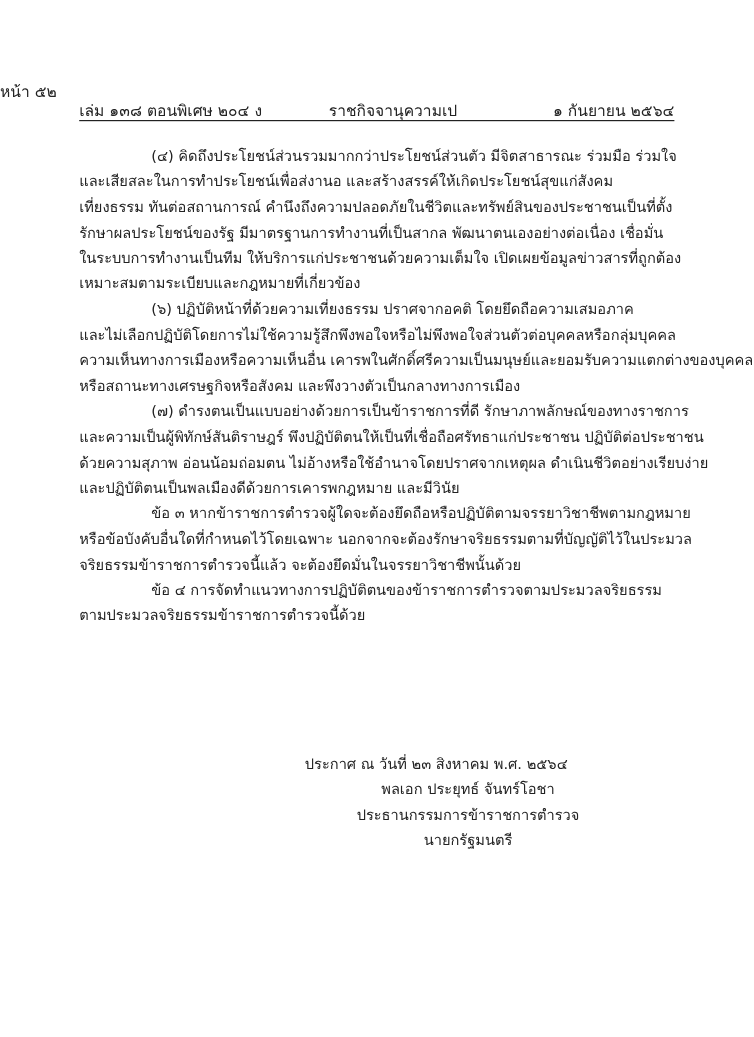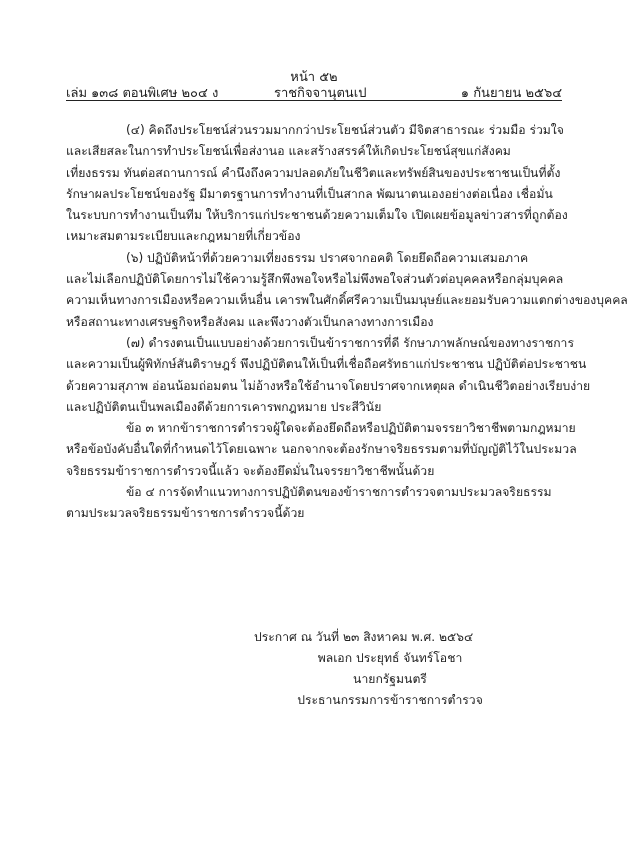--- a/index.html
+++ b/index.html
@@ -8,21 +8,21 @@
     }
     body {
       width: 628px; height: 864px;
       position: relative;
       overflow: hidden;
       font-family: "DejaVu Sans", "Liberation Sans", sans-serif;
       color: #222;
     }
     .page-number {
       position: absolute; top: 66px; left: 0; width: 628px;
-      text-align: center; font-size: 13px;
+      text-align: left; font-size: 13px;
     }
     .header-line {
       position: absolute; top: 82px; left: 66px; width: 496px;
       font-size: 13px; height: 18px;
     }
     .header-line span { position: absolute; top: 0; white-space: nowrap; }
     .hl-vol { left: 0; }
     .hl-gazette { left: 208px; }
     .hl-date { right: 0; margin-left: 44px; }
     .rule {
@@ -42,21 +42,21 @@
     }
     .signature .sig-date { text-align: left; padding-left: 14px; }
   </style>
 </head>
 <body>
 
 <div class="page-number">หน้า ๕๒</div>
 
 <div class="header-line">
   <span class="hl-vol">เล่ม ๑๓๘ ตอนพิเศษ ๒๐๔ ง</span>
-  <span class="hl-gazette">ราชกิจจานุตนเป</span>
+  <span class="hl-gazette">ราชกิจจานุความเป</span>
   <span class="hl-date">๑ กันยายน ๒๕๖๔</span>
 </div>
 
 <div class="rule"></div>
 
 <div class="body-text" id="body-container">
     <div class="para">
       <span class="line"><span class="indent"></span><span>(๔) คิดถึงประโยชน์ส่วนรวมมากกว่าประโยชน์ส่วนตัว มีจิตสาธารณะ ร่วมมือ ร่วมใจ</span></span>
       <span class="line"><span>และเสียสละในการทำประโยชน์เพื่อส่งานอ และสร้างสรรค์ให้เกิดประโยชน์สุขแก่สังคม</span></span>
     </div>
@@ -69,33 +69,33 @@
     <div class="para">
       <span class="line"><span class="indent"></span><span>(๖) ปฏิบัติหน้าที่ด้วยความเที่ยงธรรม ปราศจากอคติ โดยยึดถือความเสมอภาค</span></span>
       <span class="line"><span>และไม่เลือกปฏิบัติโดยการไม่ใช้ความรู้สึกพึงพอใจหรือไม่พึงพอใจส่วนตัวต่อบุคคลหรือกลุ่มบุคคล</span></span>
       <span class="line"><span>ความเห็นทางการเมืองหรือความเห็นอื่น เคารพในศักดิ์ศรีความเป็นมนุษย์และยอมรับความแตกต่างของบุคคล</span></span>
       <span class="line"><span>หรือสถานะทางเศรษฐกิจหรือสังคม และพึงวางตัวเป็นกลางทางการเมือง</span></span>
     </div>
     <div class="para">
       <span class="line"><span class="indent"></span><span>(๗) ดำรงตนเป็นแบบอย่างด้วยการเป็นข้าราชการที่ดี รักษาภาพลักษณ์ของทางราชการ</span></span>
       <span class="line"><span>และความเป็นผู้พิทักษ์สันติราษฎร์ พึงปฏิบัติตนให้เป็นที่เชื่อถือศรัทธาแก่ประชาชน ปฏิบัติต่อประชาชน</span></span>
       <span class="line"><span>ด้วยความสุภาพ อ่อนน้อมถ่อมตน ไม่อ้างหรือใช้อำนาจโดยปราศจากเหตุผล ดำเนินชีวิตอย่างเรียบง่าย</span></span>
-      <span class="line"><span>และปฏิบัติตนเป็นพลเมืองดีด้วยการเคารพกฎหมาย ประสีวินัย</span></span>
+      <span class="line"><span>และปฏิบัติตนเป็นพลเมืองดีด้วยการเคารพกฎหมาย และมีวินัย</span></span>
     </div>
     <div class="para">
       <span class="line"><span class="indent"></span><span>ข้อ ๓ หากข้าราชการตำรวจผู้ใดจะต้องยึดถือหรือปฏิบัติตามจรรยาวิชาชีพตามกฎหมาย</span></span>
       <span class="line"><span>หรือข้อบังคับอื่นใดที่กำหนดไว้โดยเฉพาะ นอกจากจะต้องรักษาจริยธรรมตามที่บัญญัติไว้ในประมวล</span></span>
       <span class="line"><span>จริยธรรมข้าราชการตำรวจนี้แล้ว จะต้องยึดมั่นในจรรยาวิชาชีพนั้นด้วย</span></span>
     </div>
     <div class="para">
       <span class="line"><span class="indent"></span><span>ข้อ ๔ การจัดทำแนวทางการปฏิบัติตนของข้าราชการตำรวจตามประมวลจริยธรรม</span></span>
     </div>
     <div class="para">
       <span class="line"><span>ตามประมวลจริยธรรมข้าราชการตำรวจนี้ด้วย</span></span>
     </div>
   </div>
 
 <div class="signature">
   <div class="sig-date">ประกาศ ณ วันที่ ๒๓ สิงหาคม พ.ศ. ๒๕๖๔</div>
   <div>พลเอก ประยุทธ์ จันทร์โอชา</div>
+  <div>ประธานกรรมการข้าราชการตำรวจ</div>
   <div>นายกรัฐมนตรี</div>
-  <div>ประธานกรรมการข้าราชการตำรวจ</div>
 </div>
 
 </body></html>

